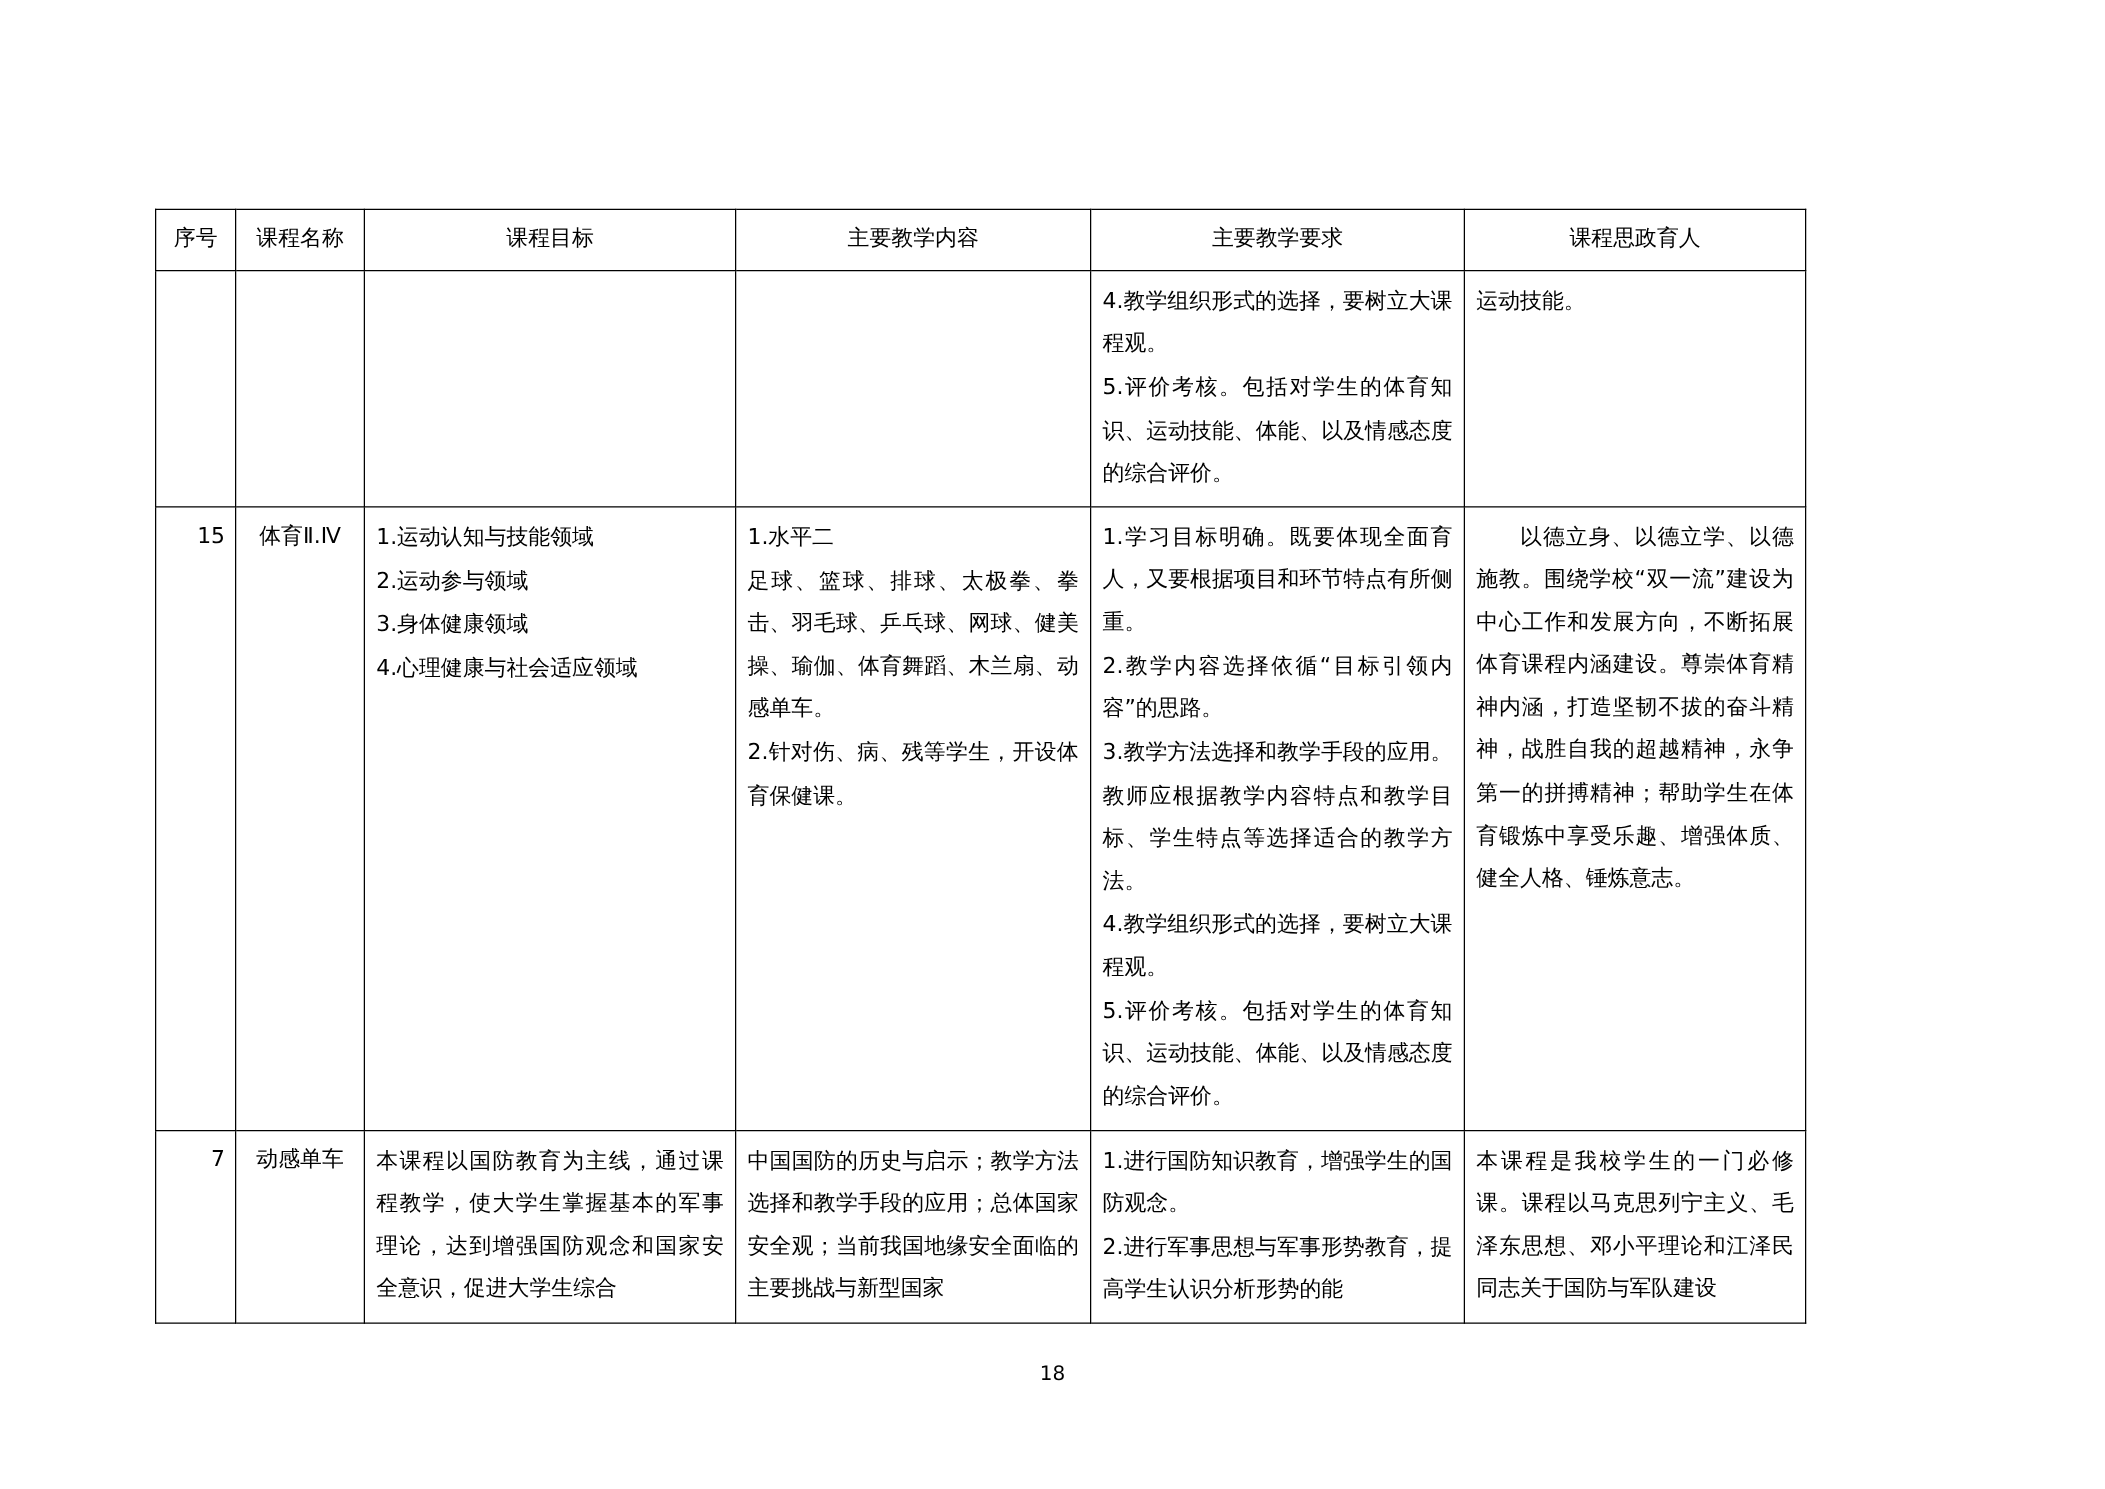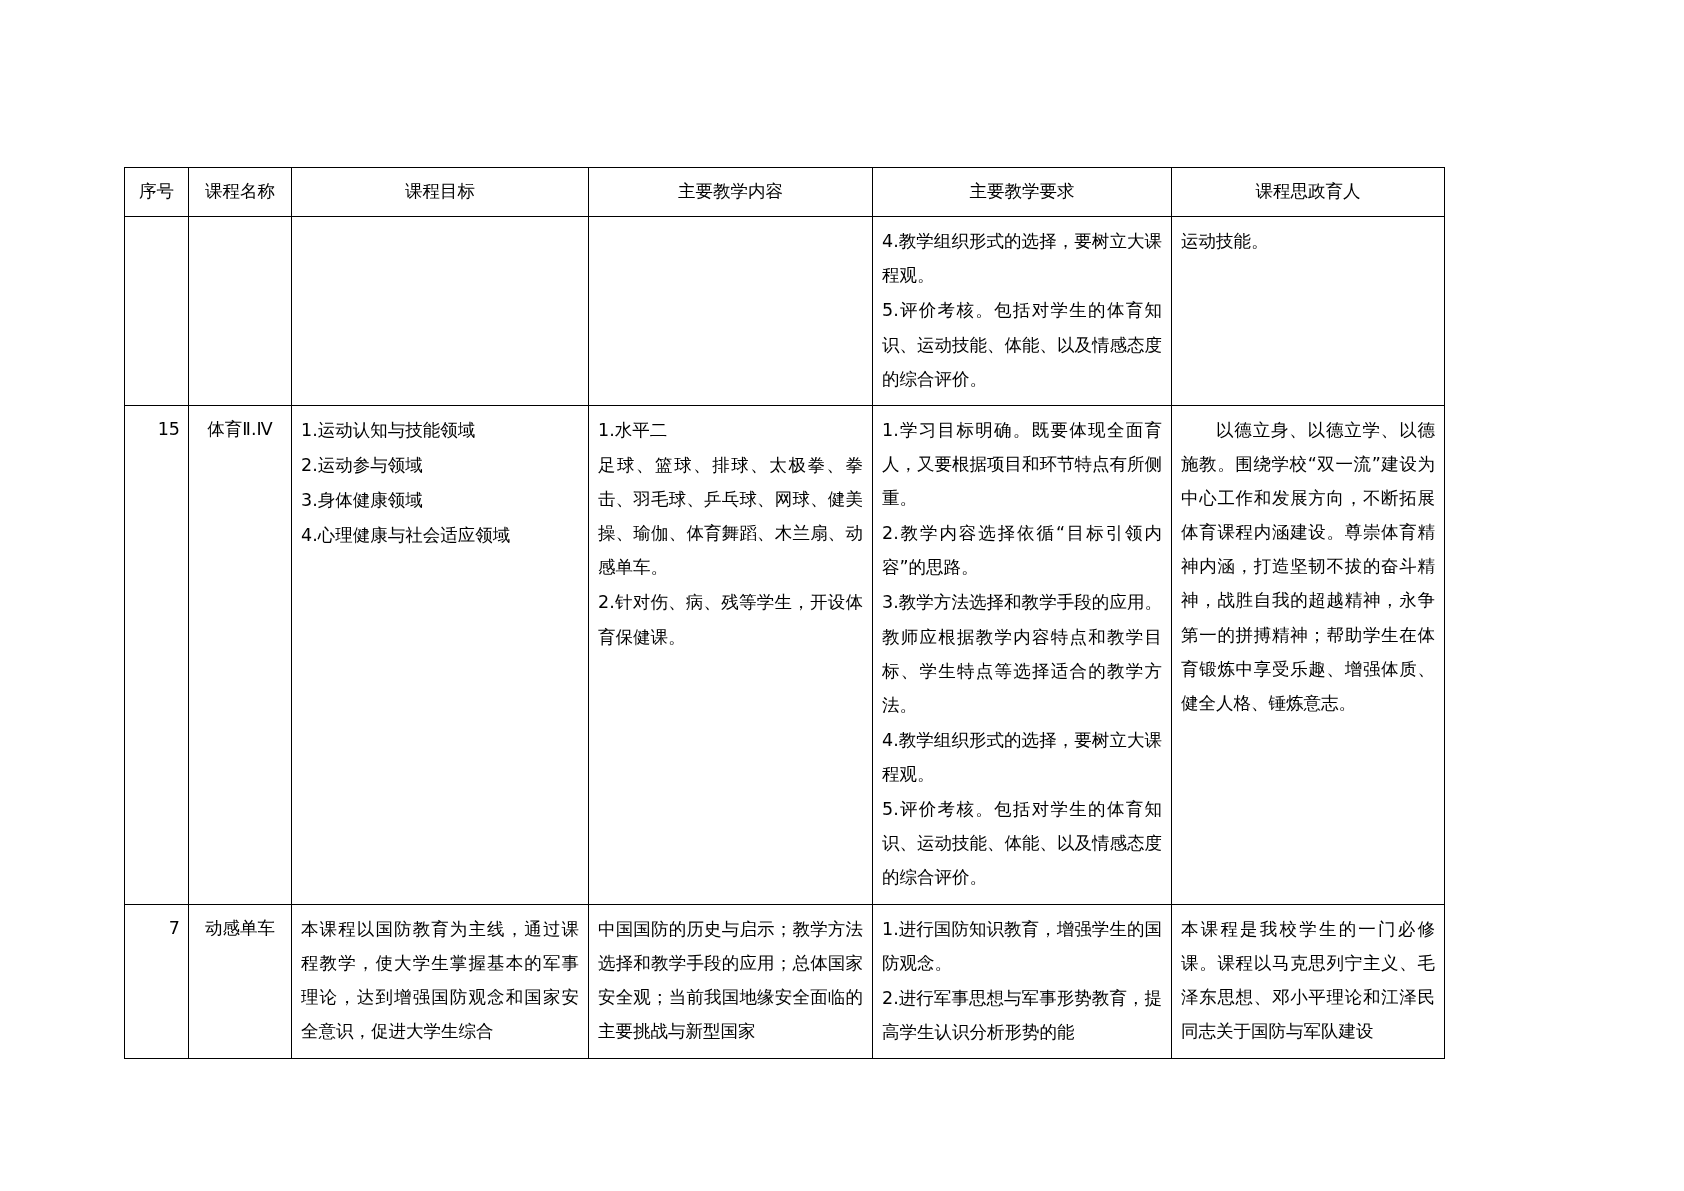--- a/index.html
+++ b/index.html
@@ -172,14 +172,15 @@
           </td>
           <td>
             <p class="para">本课程是我校学生的一门必修课。课程以马克思列宁主义、毛泽东思想、邓小平理论和江泽民同志关于国防与军队建设</p>
           </td>
         </tr>
 
       </tbody>
     </table>
   </div>
 
+  <div class="page-number">18</div>
 
 </div>
 
 </body></html>

